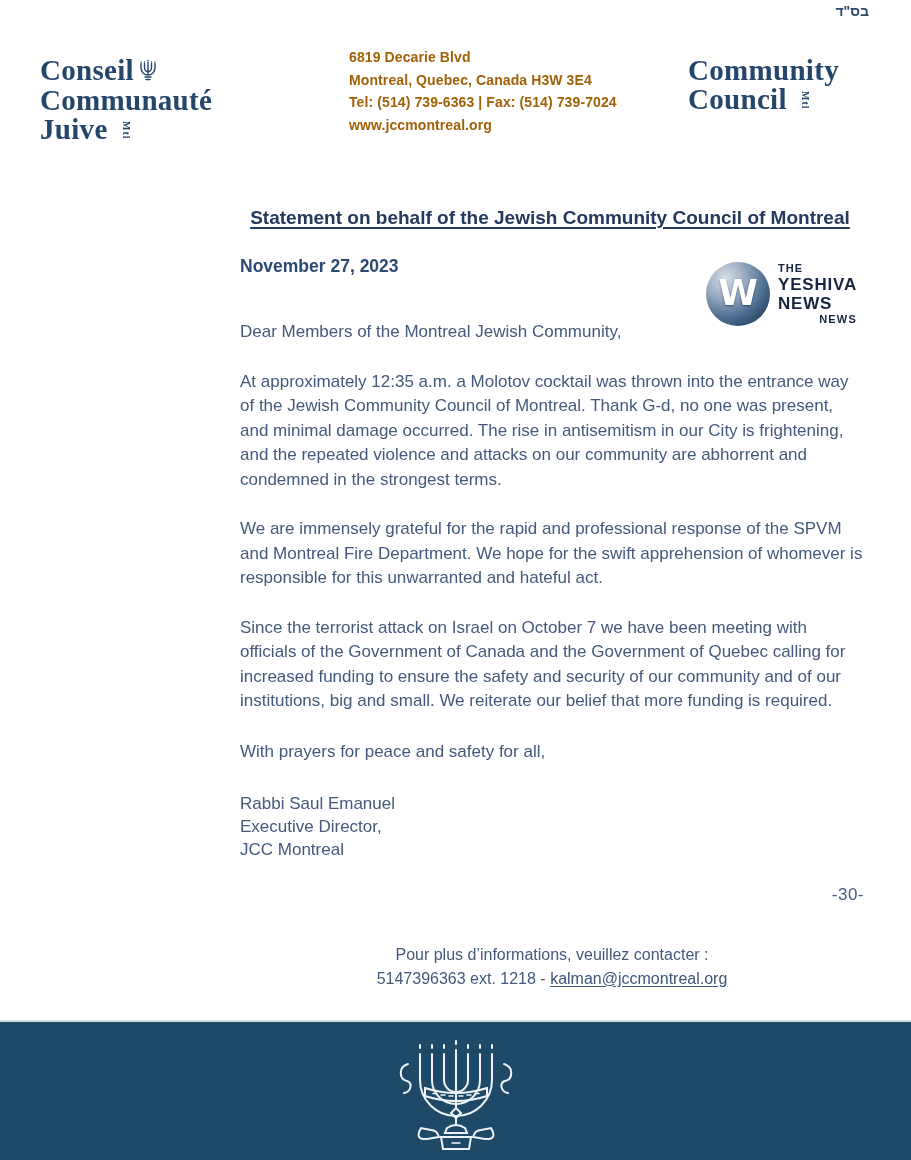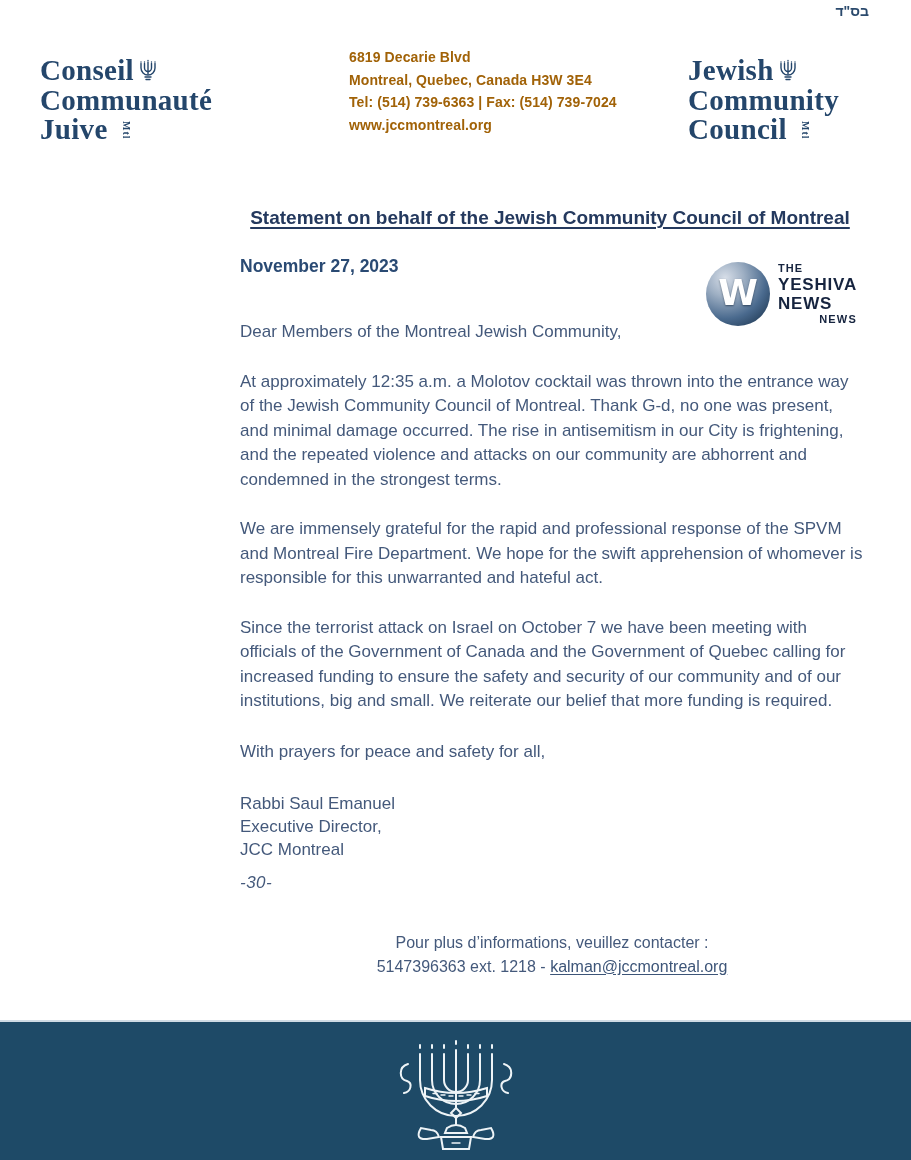--- a/index.html
+++ b/index.html
@@ -62,21 +62,21 @@
   .ywn-big   { font-size:17px; font-weight:800; letter-spacing:.8px; margin-bottom:2px; }
   .ywn-news  { font-size:11px; font-weight:bold; letter-spacing:1.2px; text-align:right; margin-top:2px; }
   
   .body-col {
     position:absolute; left:240px; top:320px; width:624px;
     font-size:17px; line-height:24.5px; color:#44597b;
   }
   .body-col p.para { margin-top:25px; }
   .closing { margin-top:26px; }
   .signature { margin-top:28px; line-height:23px; }
-  .endmark { text-align:left; margin-top:10px; letter-spacing:.5px;font-style:italic; }
+  .endmark { text-align:right; margin-top:22px; letter-spacing:.5px; }
   .contact { text-align:center; margin-top:35px; font-size:16px; line-height:24px; }
   .contact a { color:#3d5578; text-decoration:underline; text-underline-offset:2px; }
   
   .footer {
     position:absolute; left:0; bottom:0; width:911px; height:140px;
     background:#1e4a67; border-top:2px solid #cfdbe4;
     display:flex; justify-content:center; align-items:flex-start;
   }
   .footer svg { margin-top:14px; }
 </style>
@@ -110,32 +110,20 @@
   </div>
 
   <div class="addr">
     <div>6819 Decarie Blvd</div>
     <div>Montreal, Quebec, Canada H3W 3E4</div>
     <div>Tel: (514) 739-6363   |   Fax: (514) 739-7024</div>
     <div class="website">www.jccmontreal.org</div>
   </div>
 
   <div class="logo logo-right">
-    <div class="row">
-      <span>Jewish</span>
-      <span class="mini-menorah">
-        <svg width="20" height="22" viewBox="0 0 20 22" fill="none" stroke="#24466b" stroke-width="1.4" stroke-linecap="round">
-          <path d="M10 3 V15"></path>
-            <path d="M6.5 4.5 V9 A3.5 3.5 0 0 0 13.5 9 V4.5"></path>
-          <path d="M3 4.5 V9 A7 7 0 0 0 17 9 V4.5"></path>
-          <path d="M3 3 h0.01 M6.5 3 h0.01 M10 1.5 h0.01 M13.5 3 h0.01 M17 3 h0.01"></path>
-          <path d="M7 18 H13 M8 20.5 H12"></path>
-        </svg>
-      </span>
-    </div>
     <div class="row">
         <span>Community</span>
       </div>
     <div class="row">
       <span>Council</span>
       <span class="mtl">Mtl</span>
     </div>
   </div>
 
   <div class="title">Statement on behalf of the Jewish Community Council of Montreal</div>

